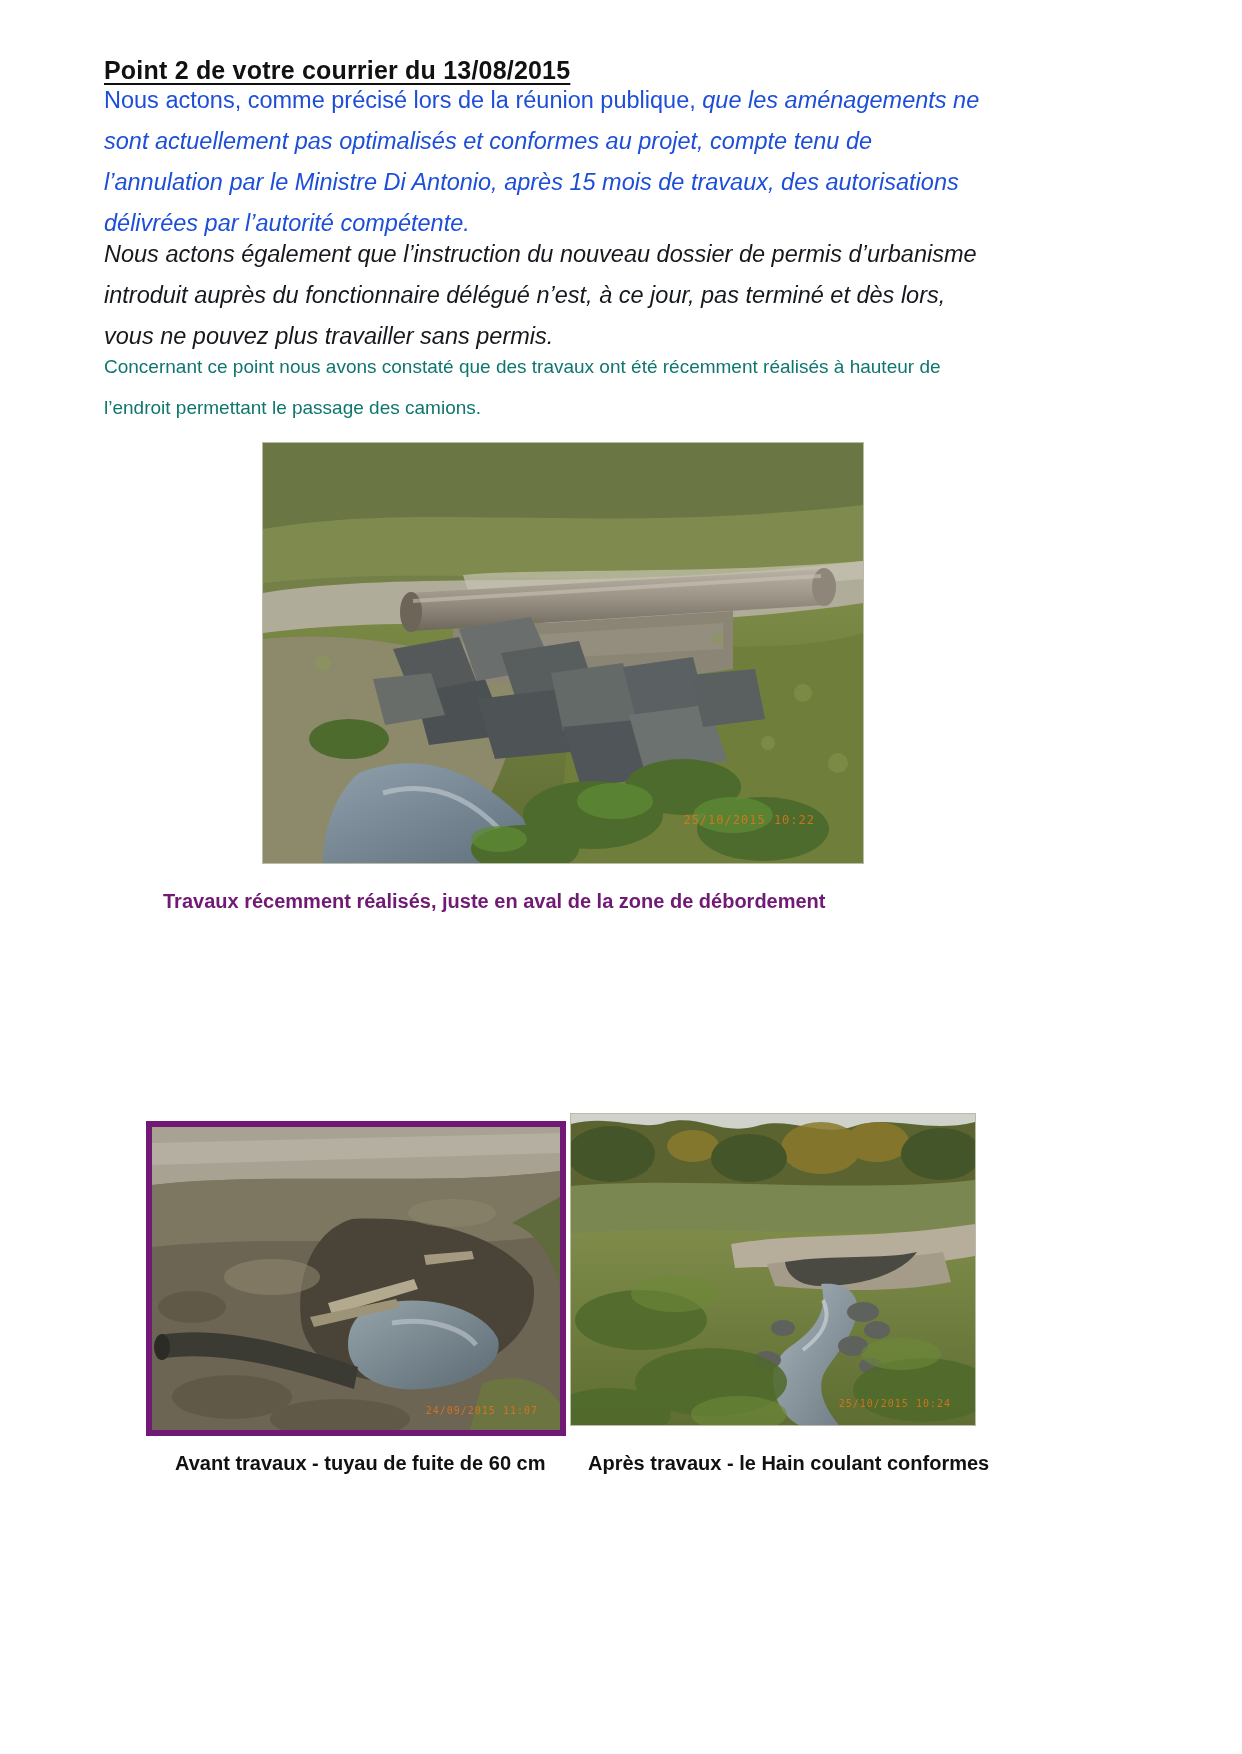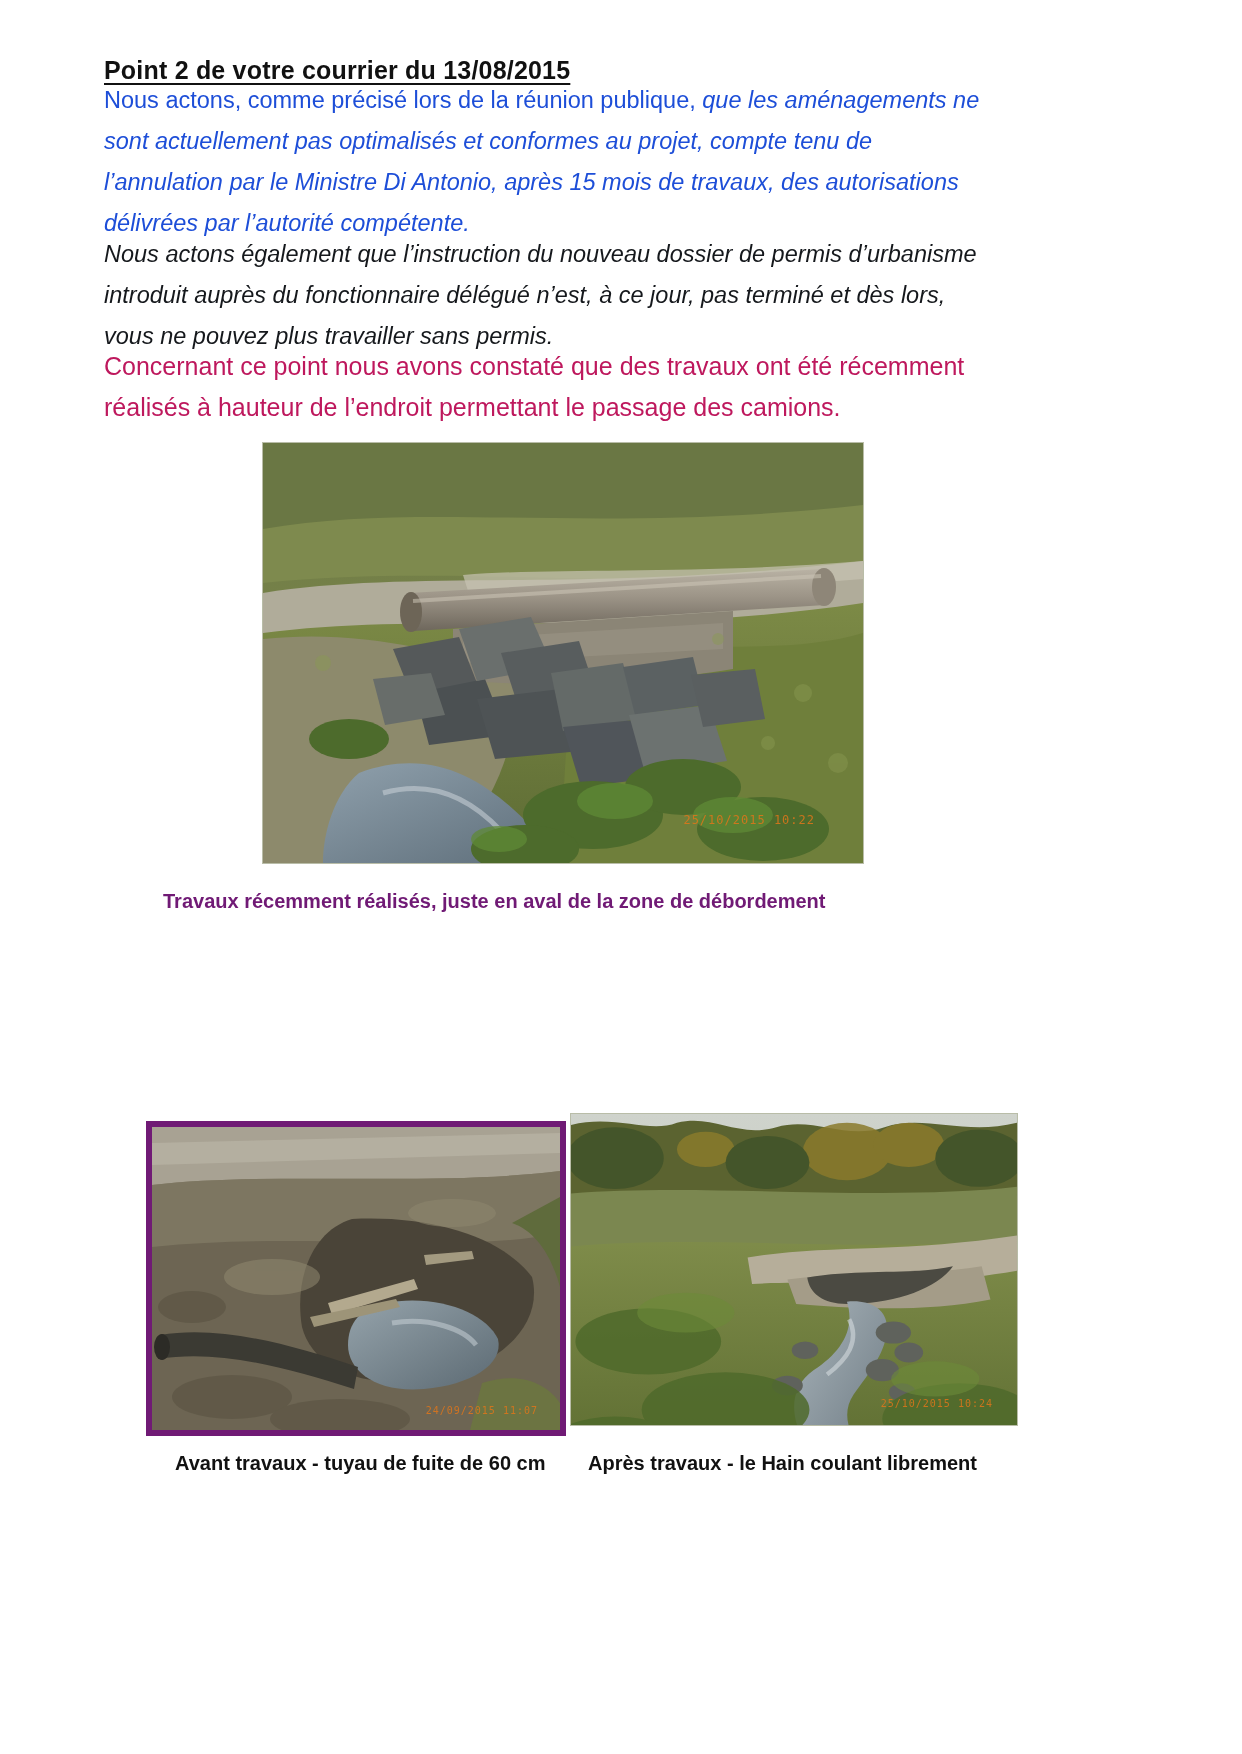--- a/index.html
+++ b/index.html
@@ -59,23 +59,23 @@
     font-size: 23.5px;
     line-height: 41px;
     font-style: italic;
     color: #15181c;
   }
   .para3 {
     position: absolute;
     left: 104px;
     top: 322px;
     width: 900px;
-    font-size: 25px;
+    font-size: 19px;
     line-height: 41px;
-    color: #be185d;
+    color: #0f766e;
   }
 
   .para4 {
     position: absolute;
     left: 122px;
     top: 918px;
     width: 900px;
     font-size: 23.5px;
     line-height: 41px;
     color: #15181c;
@@ -115,21 +115,20 @@
   }
   .fig3 {
     position: absolute;
     left: 570px;
     top: 1089px;
     width: 404px;
     height: 311px;
     overflow: hidden;
     background: #404040;
     border: 1px solid #b9bda8;
-    padding-left: 42px;
   }
   .fig2-caption {
     position: absolute;
     left: 175px;
     top: 1428px;
     font-size: 20px;
     font-weight: bold;
     color: #111;
     white-space: nowrap;
   }
@@ -369,15 +368,15 @@
       <g fill="#6d8a38" opacity="0.6">
         <ellipse cx="104" cy="180" rx="44" ry="18"></ellipse>
         <ellipse cx="330" cy="240" rx="40" ry="16"></ellipse>
         <ellipse cx="168" cy="300" rx="48" ry="18"></ellipse>
       </g>
     </svg>
     <div class="timestamp ts3">25/10/2015 10:24</div>
   </div>
 
   <div class="fig2-caption">Avant travaux - tuyau de fuite de 60 cm</div>
-  <div class="fig3-caption">Après travaux - le Hain coulant librement</div>
+  <div class="fig3-caption">Après travaux - le Hain coulant conformes</div>
 
 </div>
 
 </body></html>

